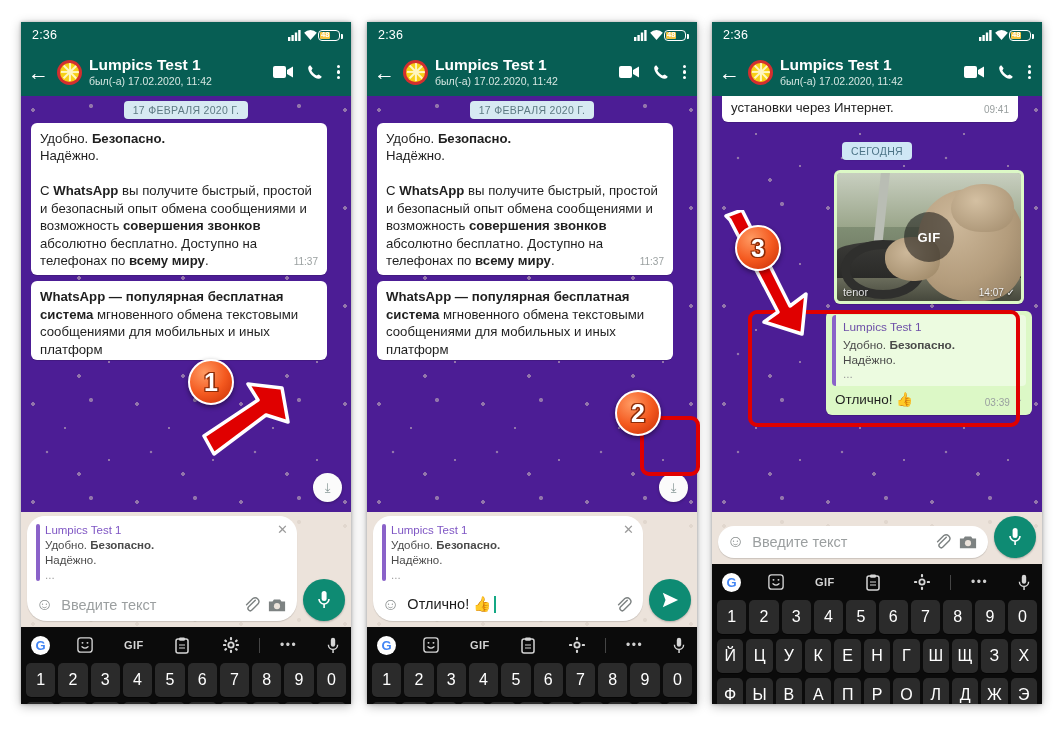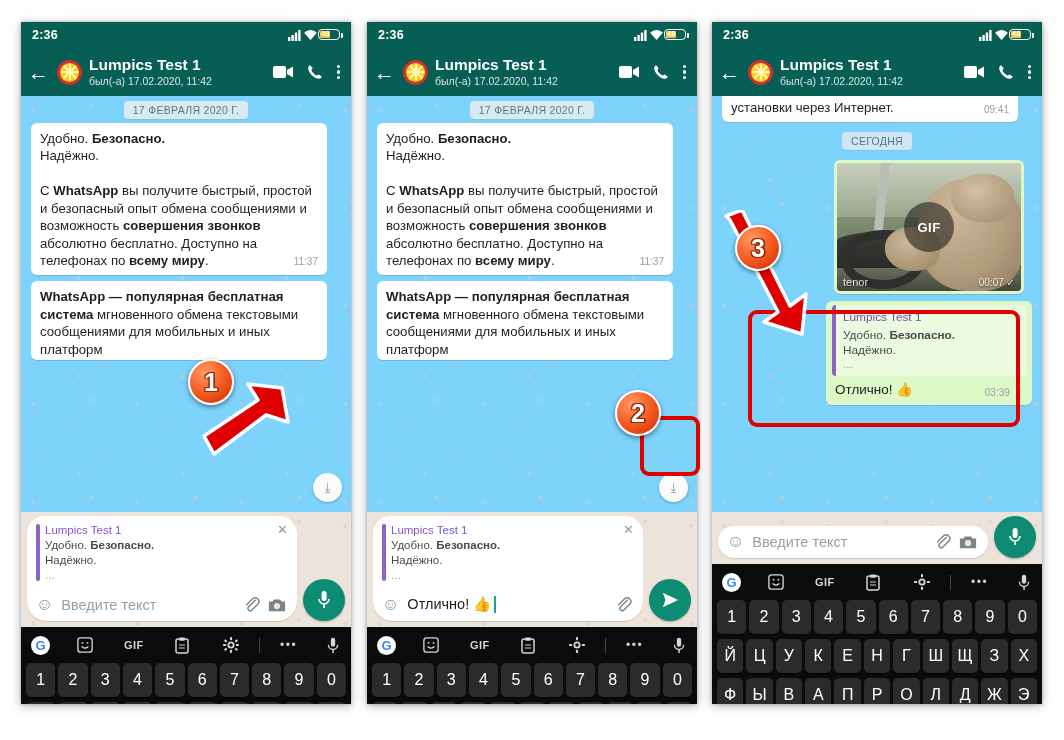--- a/index.html
+++ b/index.html
@@ -23,22 +23,22 @@
   .phone.p1 { left: 21px; }
   .phone.p2 { left: 367px; }
   .phone.p3 { left: 712px; }
 
   
   .statusbar {
     height: 26px; background:#075E54;
     display:flex; align-items:center; justify-content:space-between;
     padding: 0 11px;
   }
-  .sb-time { color:#fff; font-size:12.5px; font-weight:bold; letter-spacing:.2px; }
-  .sb-right { display:flex; }
+  .sb-time { color:#fff; font-size:12.5px; font-weight:normal; letter-spacing:.2px; }
+  .sb-right { display:flex; align-items:center; }
   .sb-right svg { display:block; }
   .batt {
     display:flex; align-items:center;
     border:1.6px solid #fff; border-radius:4px;
     height:11px; width:22px; padding:1px; position:relative;
   }
   .batt:after {
     content:""; position:absolute; right:-3.5px; top:3px;
     width:2px; height:5px; background:#fff; border-radius:0 1px 1px 0;
   }
@@ -67,21 +67,21 @@
   .titlewrap { flex:1 1 auto; min-width:0; line-height:1.08; }
   .c-title { color:#fff; font-size:15.5px; font-weight:bold; white-space:nowrap; overflow:hidden; }
   .c-sub { color:#d6e7e2; font-size:10.5px; white-space:nowrap; overflow:hidden; margin-top:2px; }
   .abicons { display:flex; align-items:center; gap:14px; padding-right:2px; }
   .abicons svg { display:block; }
   .kebab { display:flex; flex-direction:column; gap:2.5px; align-items:center; }
   .kebab i { width:3.2px; height:3.2px; background:#fff; border-radius:50%; display:block; }
 
   
   .chat {
-    position:relative; background:#7dd3fc;
+    position:relative; background:#4c1d95;
     height: 416px; overflow:hidden;
   }
   .chat-bg {
     position:absolute; inset:0; opacity:.5;
     background-image:
       radial-gradient(circle at 12px 14px, #d8cdc2 1.6px, transparent 1.8px),
       radial-gradient(circle at 44px 38px, #d8cdc2 1.2px, transparent 1.4px),
       radial-gradient(circle at 70px 10px, #d8cdc2 2px, transparent 2.2px),
       radial-gradient(circle at 26px 62px, #d8cdc2 1.4px, transparent 1.6px),
       radial-gradient(circle at 88px 70px, #d8cdc2 1.1px, transparent 1.3px),
@@ -680,37 +680,37 @@
     </div>
 
     <div class="chat">
       <div class="chat-bg"></div>
       <div class="chat-scroll" style="padding-top:0;">
         <div class="bubble in" style="margin-top:0; border-radius:0 0 6px 6px; padding-top:3px; display:flex; align-items:flex-end; gap:10px;">
           <span style="flex:1 1 auto;">установки через Интернет.</span>
           <span class="meta" style="float:none; margin:0;">09:41</span>
         </div>
 
-        <div class="daypill-row" style="padding-top:10px;">
+        <div class="daypill-row" style="padding-top:20px;">
             <div class="daypill today">СЕГОДНЯ</div>
           </div>
 
         <div class="gifcard">
           <div class="gifthumb">
             <div class="gif-sky"></div>
             <div class="gif-pillar"></div>
             <div class="gif-road"></div>
             <div class="gif-dash"></div>
             <div class="gif-wheel"></div>
             <div class="gif-cat"></div>
             <div class="gif-cat2"></div>
             <div class="gif-paw"></div>
             <div class="gif-badge">GIF</div>
             <div class="gif-src">tenor</div>
-            <div class="gif-time"><span>00:07</span> <span>✓</span></div>
+            <div class="gif-time"><span>14:07</span> <span>✓</span></div>
           </div>
         </div>
 
         <div class="bubble out" style="width:206px; margin-top:7px; padding:4px 6px 5px 6px;">
           <div class="quote">
             <div class="qname">Lumpics Test 1</div>
             <div class="qtext">Удобно. <b>Безопасно.</b><br>Надёжно.</div>
             <div class="qdots">...</div>
           </div>
           <div style="display:flex; align-items:flex-end; padding:1px 3px 1px 3px;">

